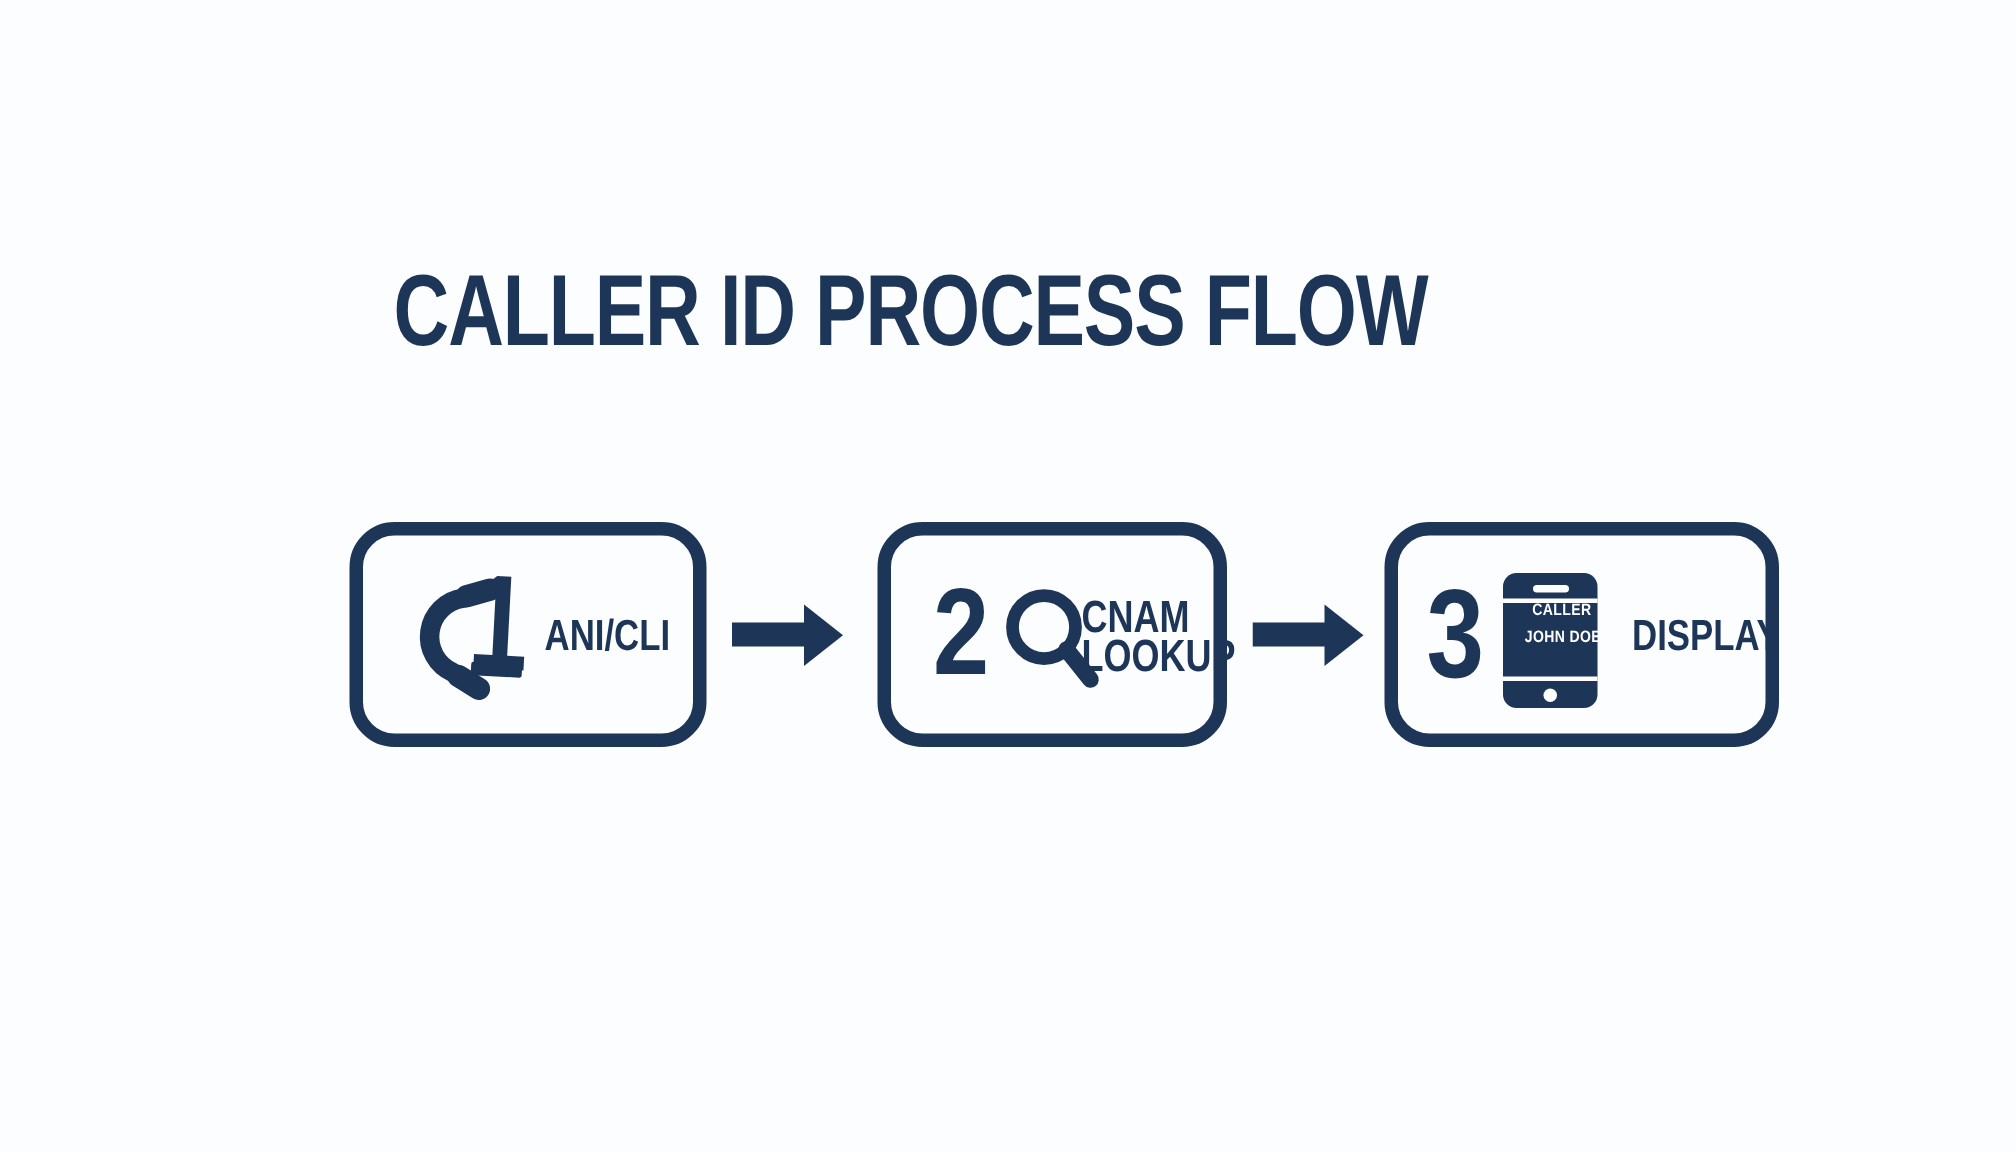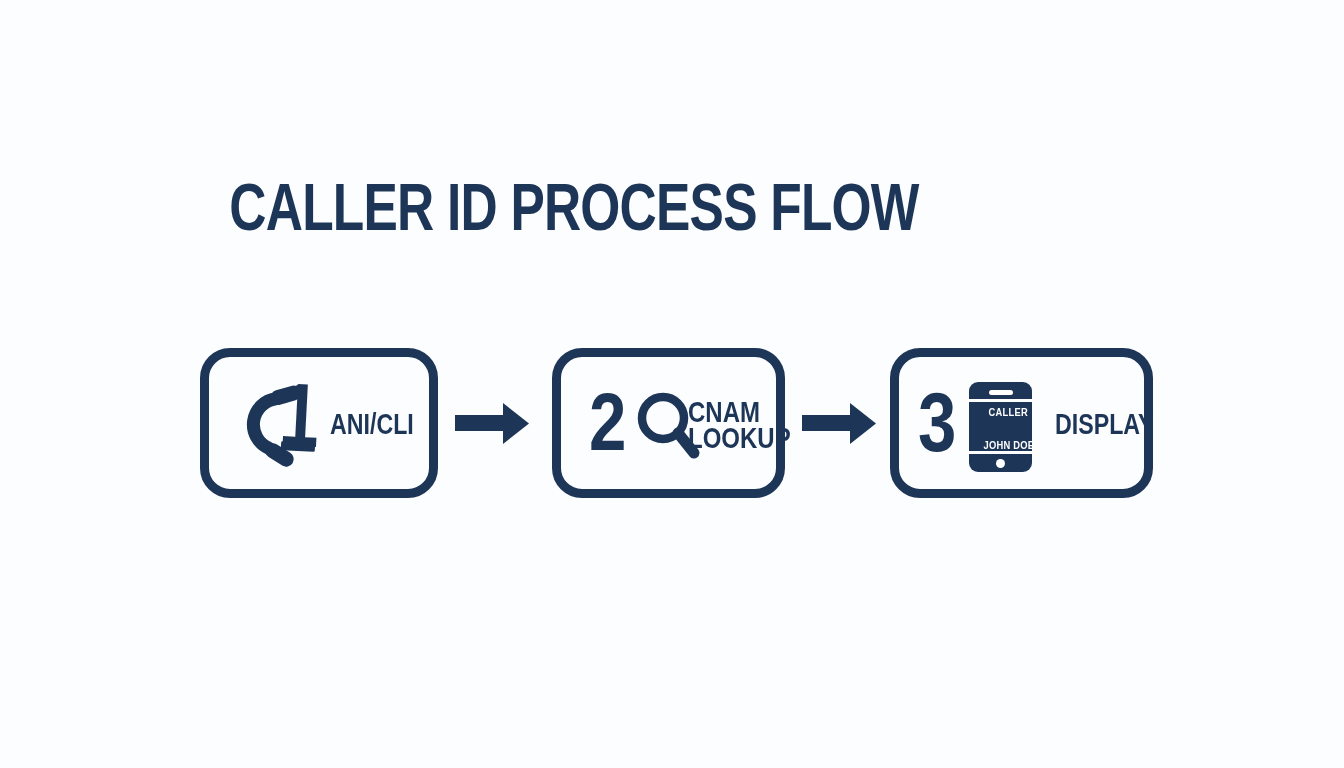--- a/index.html
+++ b/index.html
@@ -11,20 +11,21 @@
   html, body { width: 1344px; height: 768px; overflow: hidden; }
   body {
     font-family: "Liberation Sans", sans-serif;
     background: var(--bg);
   }
   .canvas {
     position: relative;
     width: 1148px;
     height: 768px;
     background: var(--bg);
+    margin-left: 33px;
   }
   .title {
     position: absolute;
     left: 0; right: 0;
     top: 168px;
     text-align: center;
     font-size: 66px;
     font-weight: 700;
     letter-spacing: -1px;
     color: var(--navy);
@@ -106,22 +107,22 @@
     border-radius: 3px;
     margin-bottom: 4px;
   }
   .phone-screen {
     flex: 1;
     border-top: 3px solid var(--on-navy);
     border-bottom: 3px solid var(--on-navy);
     display: flex;
     flex-direction: column;
     align-items: center;
-    justify-content: flex-end;
-    gap: 22px;
+    justify-content: flex-start;
+    gap: 7px;
     padding-left: 16px;
   }
   .phone-screen-line {
     display: inline-block;
     color: var(--on-navy);
     font-weight: 700;
     font-size: 11px;
     line-height: 11px;
     letter-spacing: 0.3px;
     transform: scaleX(0.85);

